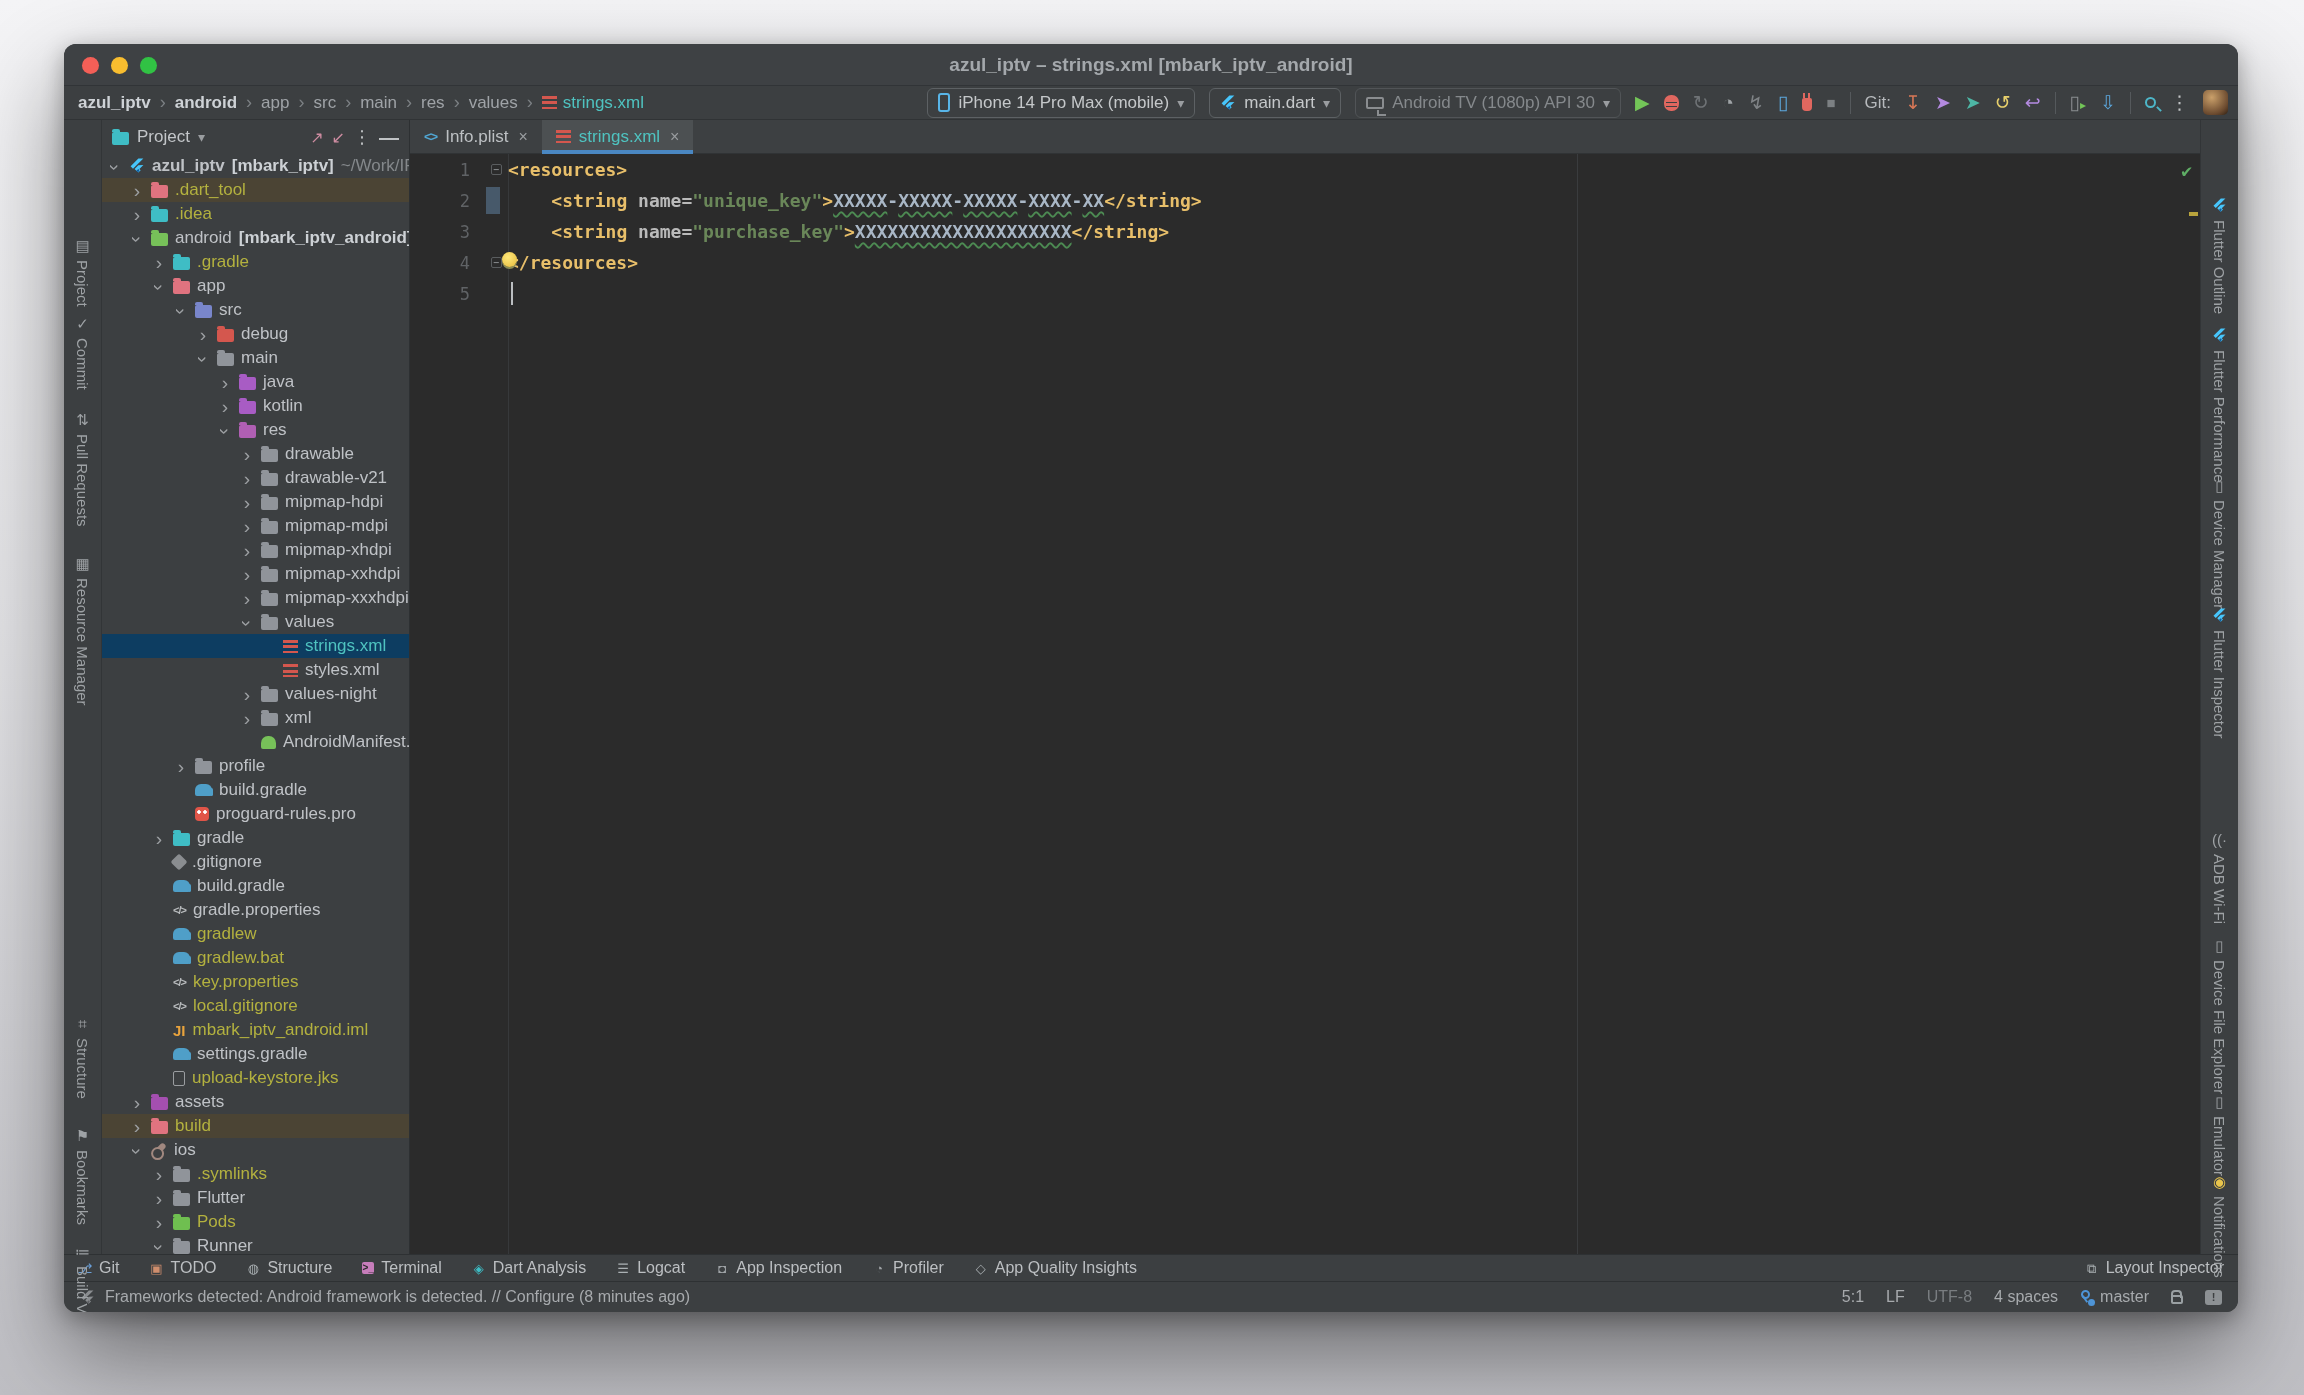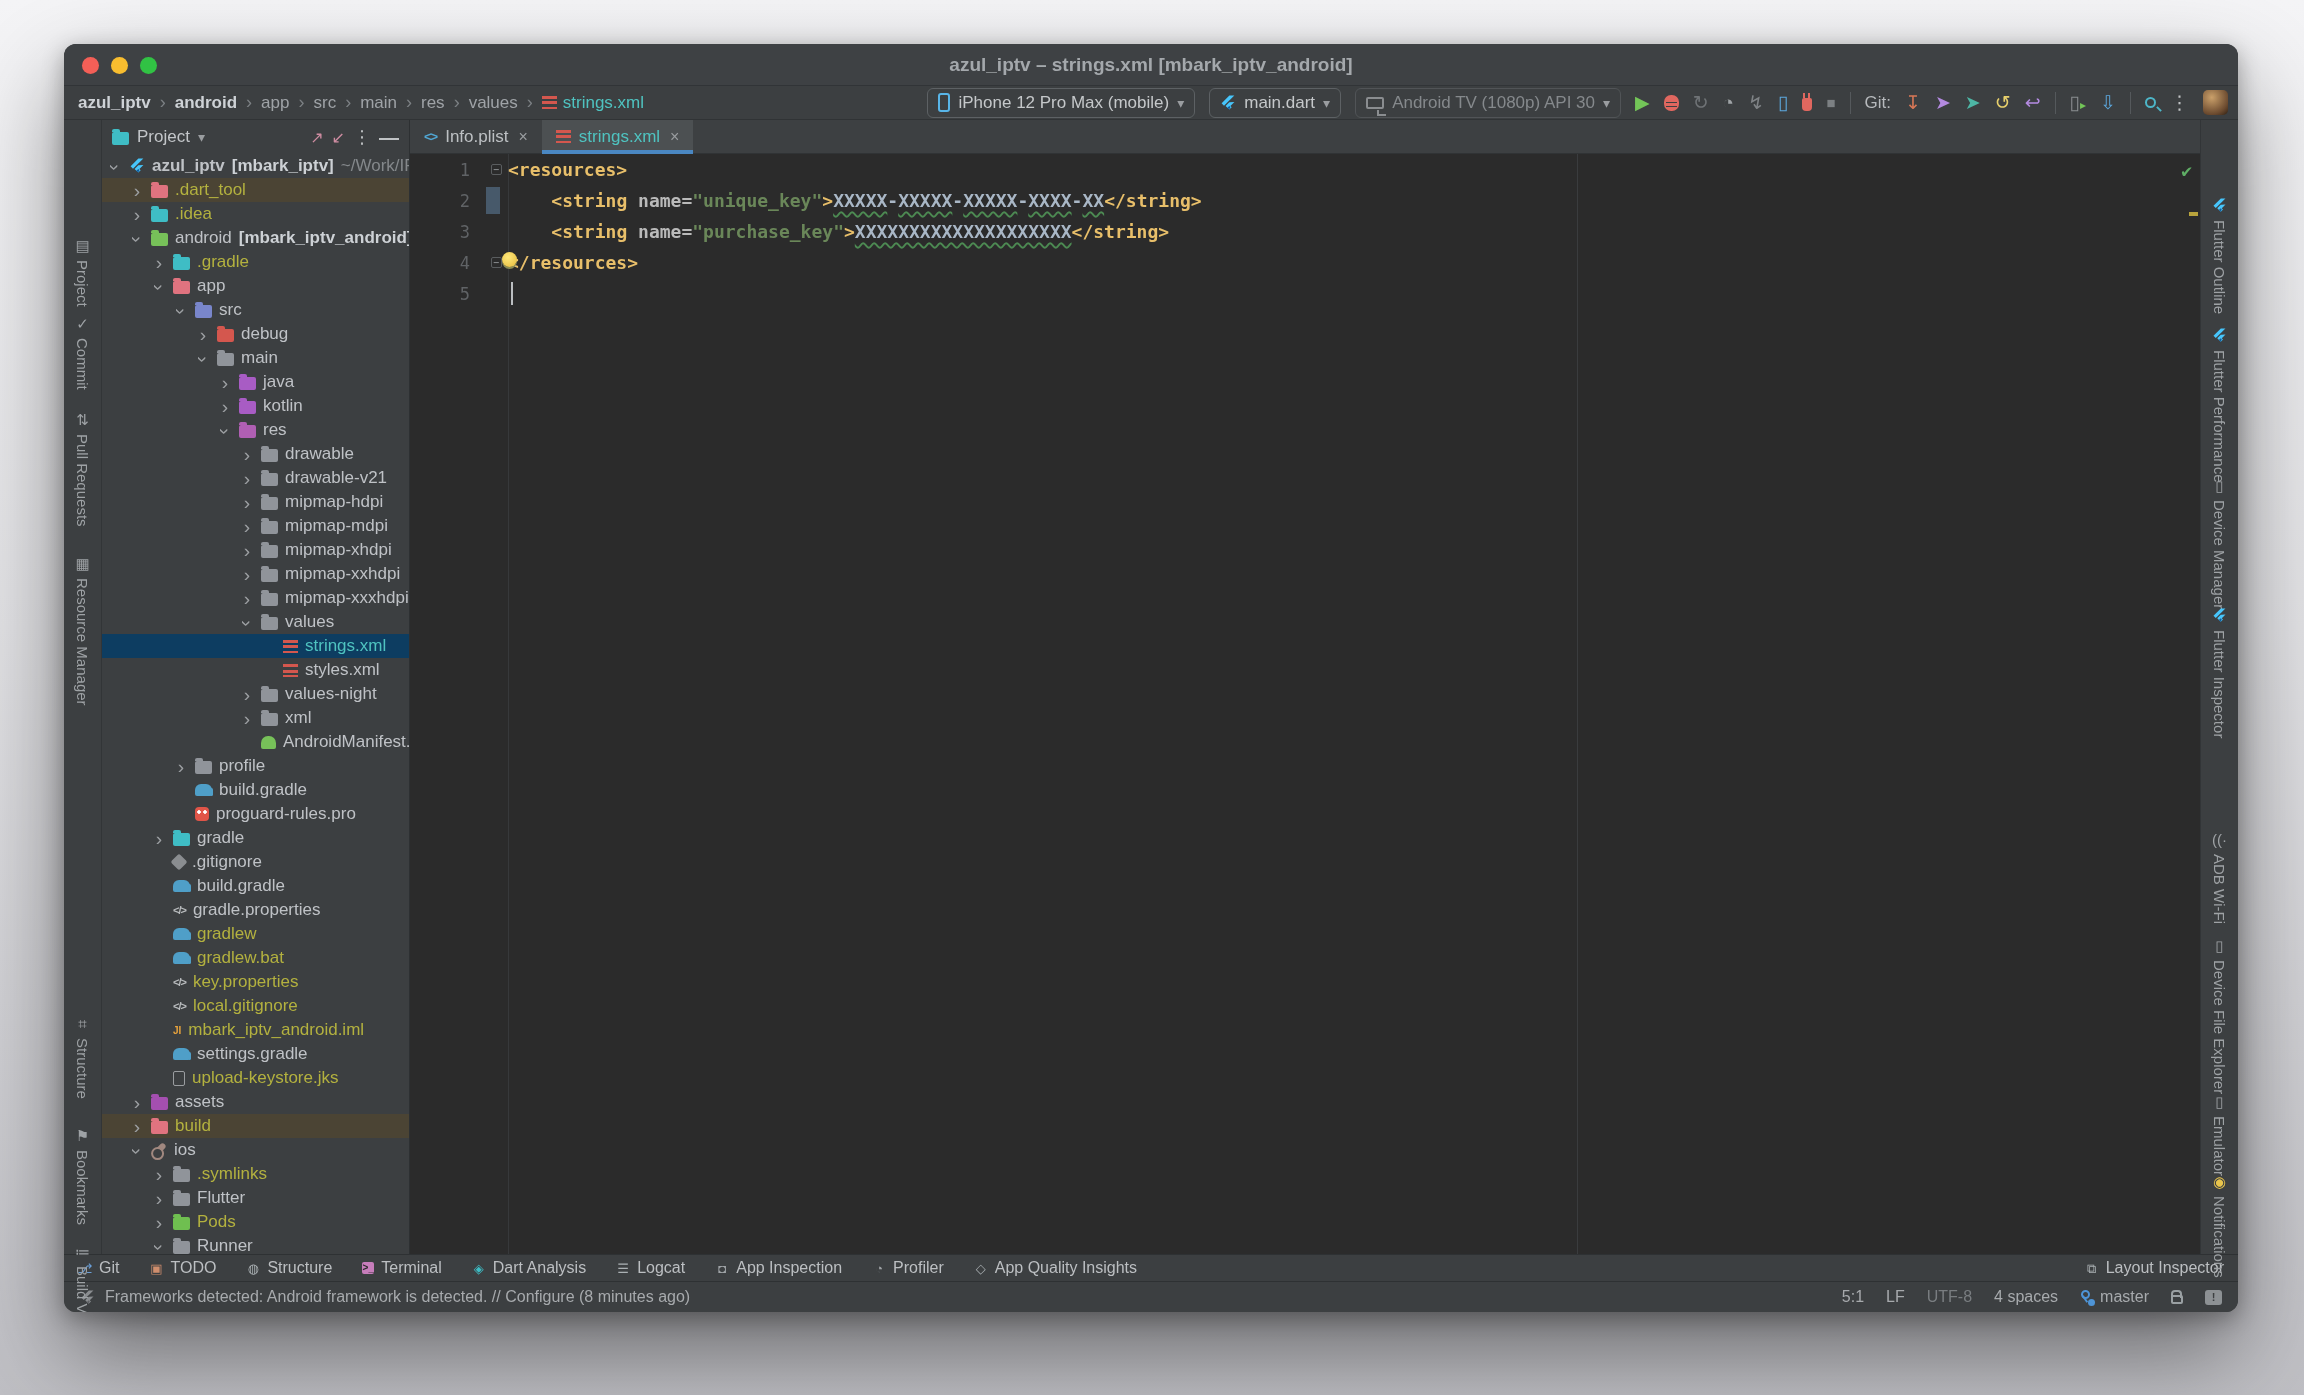--- a/index.html
+++ b/index.html
@@ -80,21 +80,21 @@
   .fold-ic { width:17px; height:13px; border-radius:2px; position:relative; margin-top:2px; background:var(--fc,#90949a); }
   .fold-ic::before { content:""; position:absolute; top:-3px; left:0; width:8px; height:3px; border-radius:2px 2px 0 0; background:inherit; }
   .strings-ic { width:15px; height:13px;
     background:repeating-linear-gradient(#d4574e 0 3px, transparent 3px 5.5px); }
   .android-ic { width:15px; height:13px; background:#77c159; border-radius:7px 7px 2px 2px; }
   .eleph-ic { width:17px; height:12px; background:#4f9fc8; border-radius:6px 6px 2px 2px; position:relative; }
   .eleph-ic::after { content:""; position:absolute; right:-1px; top:4px; width:3px; height:8px; background:#4f9fc8; border-radius:2px; }
   .owl-ic { width:14px; height:14px; background:#e05548; border-radius:4px;
     background-image:radial-gradient(circle at 4px 5px,#fff 1.5px,transparent 2px),radial-gradient(circle at 10px 5px,#fff 1.5px,transparent 2px); }
   .code-ic { color:#b9bcbe; font-size:11px; font-weight:bold; letter-spacing:-1px; }
-  .ij-ic { color:#e8a33d; font-size:10px; font-weight:bold; }
+  .ij-ic { color:#e8a33d; font-size:15px; font-weight:bold; }
   .git-ic { width:12px; height:12px; background:#8a8d90; transform:rotate(45deg); border-radius:2px; }
   .file-ic { width:12px; height:15px; border:1.5px solid #9a9da0; border-radius:2px; }
   .wrench-ic { width:16px; height:6px; background:#a1887f; border-radius:3px; transform:rotate(-45deg); position:relative; }
   .wrench-ic::before { content:""; position:absolute; left:-2px; top:-2px; width:9px; height:9px; border:2px solid #a1887f; border-radius:50%; background:#3c3f41; }
 
   
   .editor-col { flex:1; display:flex; flex-direction:column; min-width:0; background:#2b2b2b; }
   .tabs { height:34px; background:#3d4042; display:flex; align-items:stretch; flex:none; border-bottom:1px solid #303335; font-size:17px; }
   .tab { display:flex; align-items:center; gap:8px; padding:0 14px; color:#bdc0c3; position:relative; }
   .tab.active { background:#4c5052; color:#4fc3c0; }
@@ -171,21 +171,21 @@
         <span class="crumb">values</span>
         <span class="crumb-sep">›</span>
         <span class="crumb-file">
           <span class="ti strings-ic"></span>
           <span>strings.xml</span>
         </span>
       </div>
     <div class="toolbar-right">
       <div class="chip">
         <span class="phone-ic"></span>
-        <span>iPhone 12 Pro Max (mobile)</span>
+        <span>iPhone 14 Pro Max (mobile)</span>
         <span class="chev">▾</span>
       </div>
       <div class="chip">
         <span id="flutter-chip-ic">
             <svg class="flutter-svg" width="16" height="16" viewBox="0 0 16 16">
               <path fill="#47c5fb" d="M9.4 0.5 1.6 8.3l2.4 2.4L14.3 0.5z"></path>
               <path fill="#47c5fb" d="M9.3 7.2 5.6 10.9l3.7 3.7 2.4-2.4-1.3-1.3 4-4z"></path>
               <path fill="#135c9d" d="M9.3 14.6 7.4 12.7l1.9-1.8 1.1 1.1z"></path>
             </svg>
           </span>

